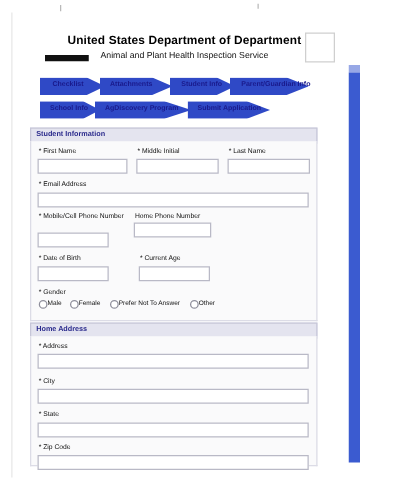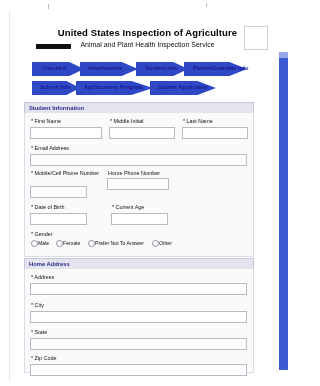--- a/index.html
+++ b/index.html
@@ -50,21 +50,21 @@
   <div class="edge-left"></div>
   <div class="sheet"></div>
 
   <div class="speck" style="left:48px;top:4px;width:1px;height:5px;"></div>
   <div class="speck" style="left:206px;top:3px;width:1px;height:4px;"></div>
 
   <div class="scroll-strip-top"></div>
   <div class="scroll-strip"></div>
 
   <div class="hdr">
-    <div class="t1">United States Inspection of Agriculture</div>
+    <div class="t1">United States Department of Department</div>
     <div class="t2">Animal and Plant Health Inspection Service</div>
   </div>
   <div class="logo-bar"></div>
   <div class="logo-box"></div>
 
   <div class="nav">
     <div class="chev" style="left:0;top:2px;width:52px;"></div>
     <div class="chev" style="left:48px;top:2px;width:58px;"></div>
     <div class="chev" style="left:104px;top:2px;width:52px;"></div>
     <div class="chev" style="left:152px;top:2px;width:63px;"></div>

